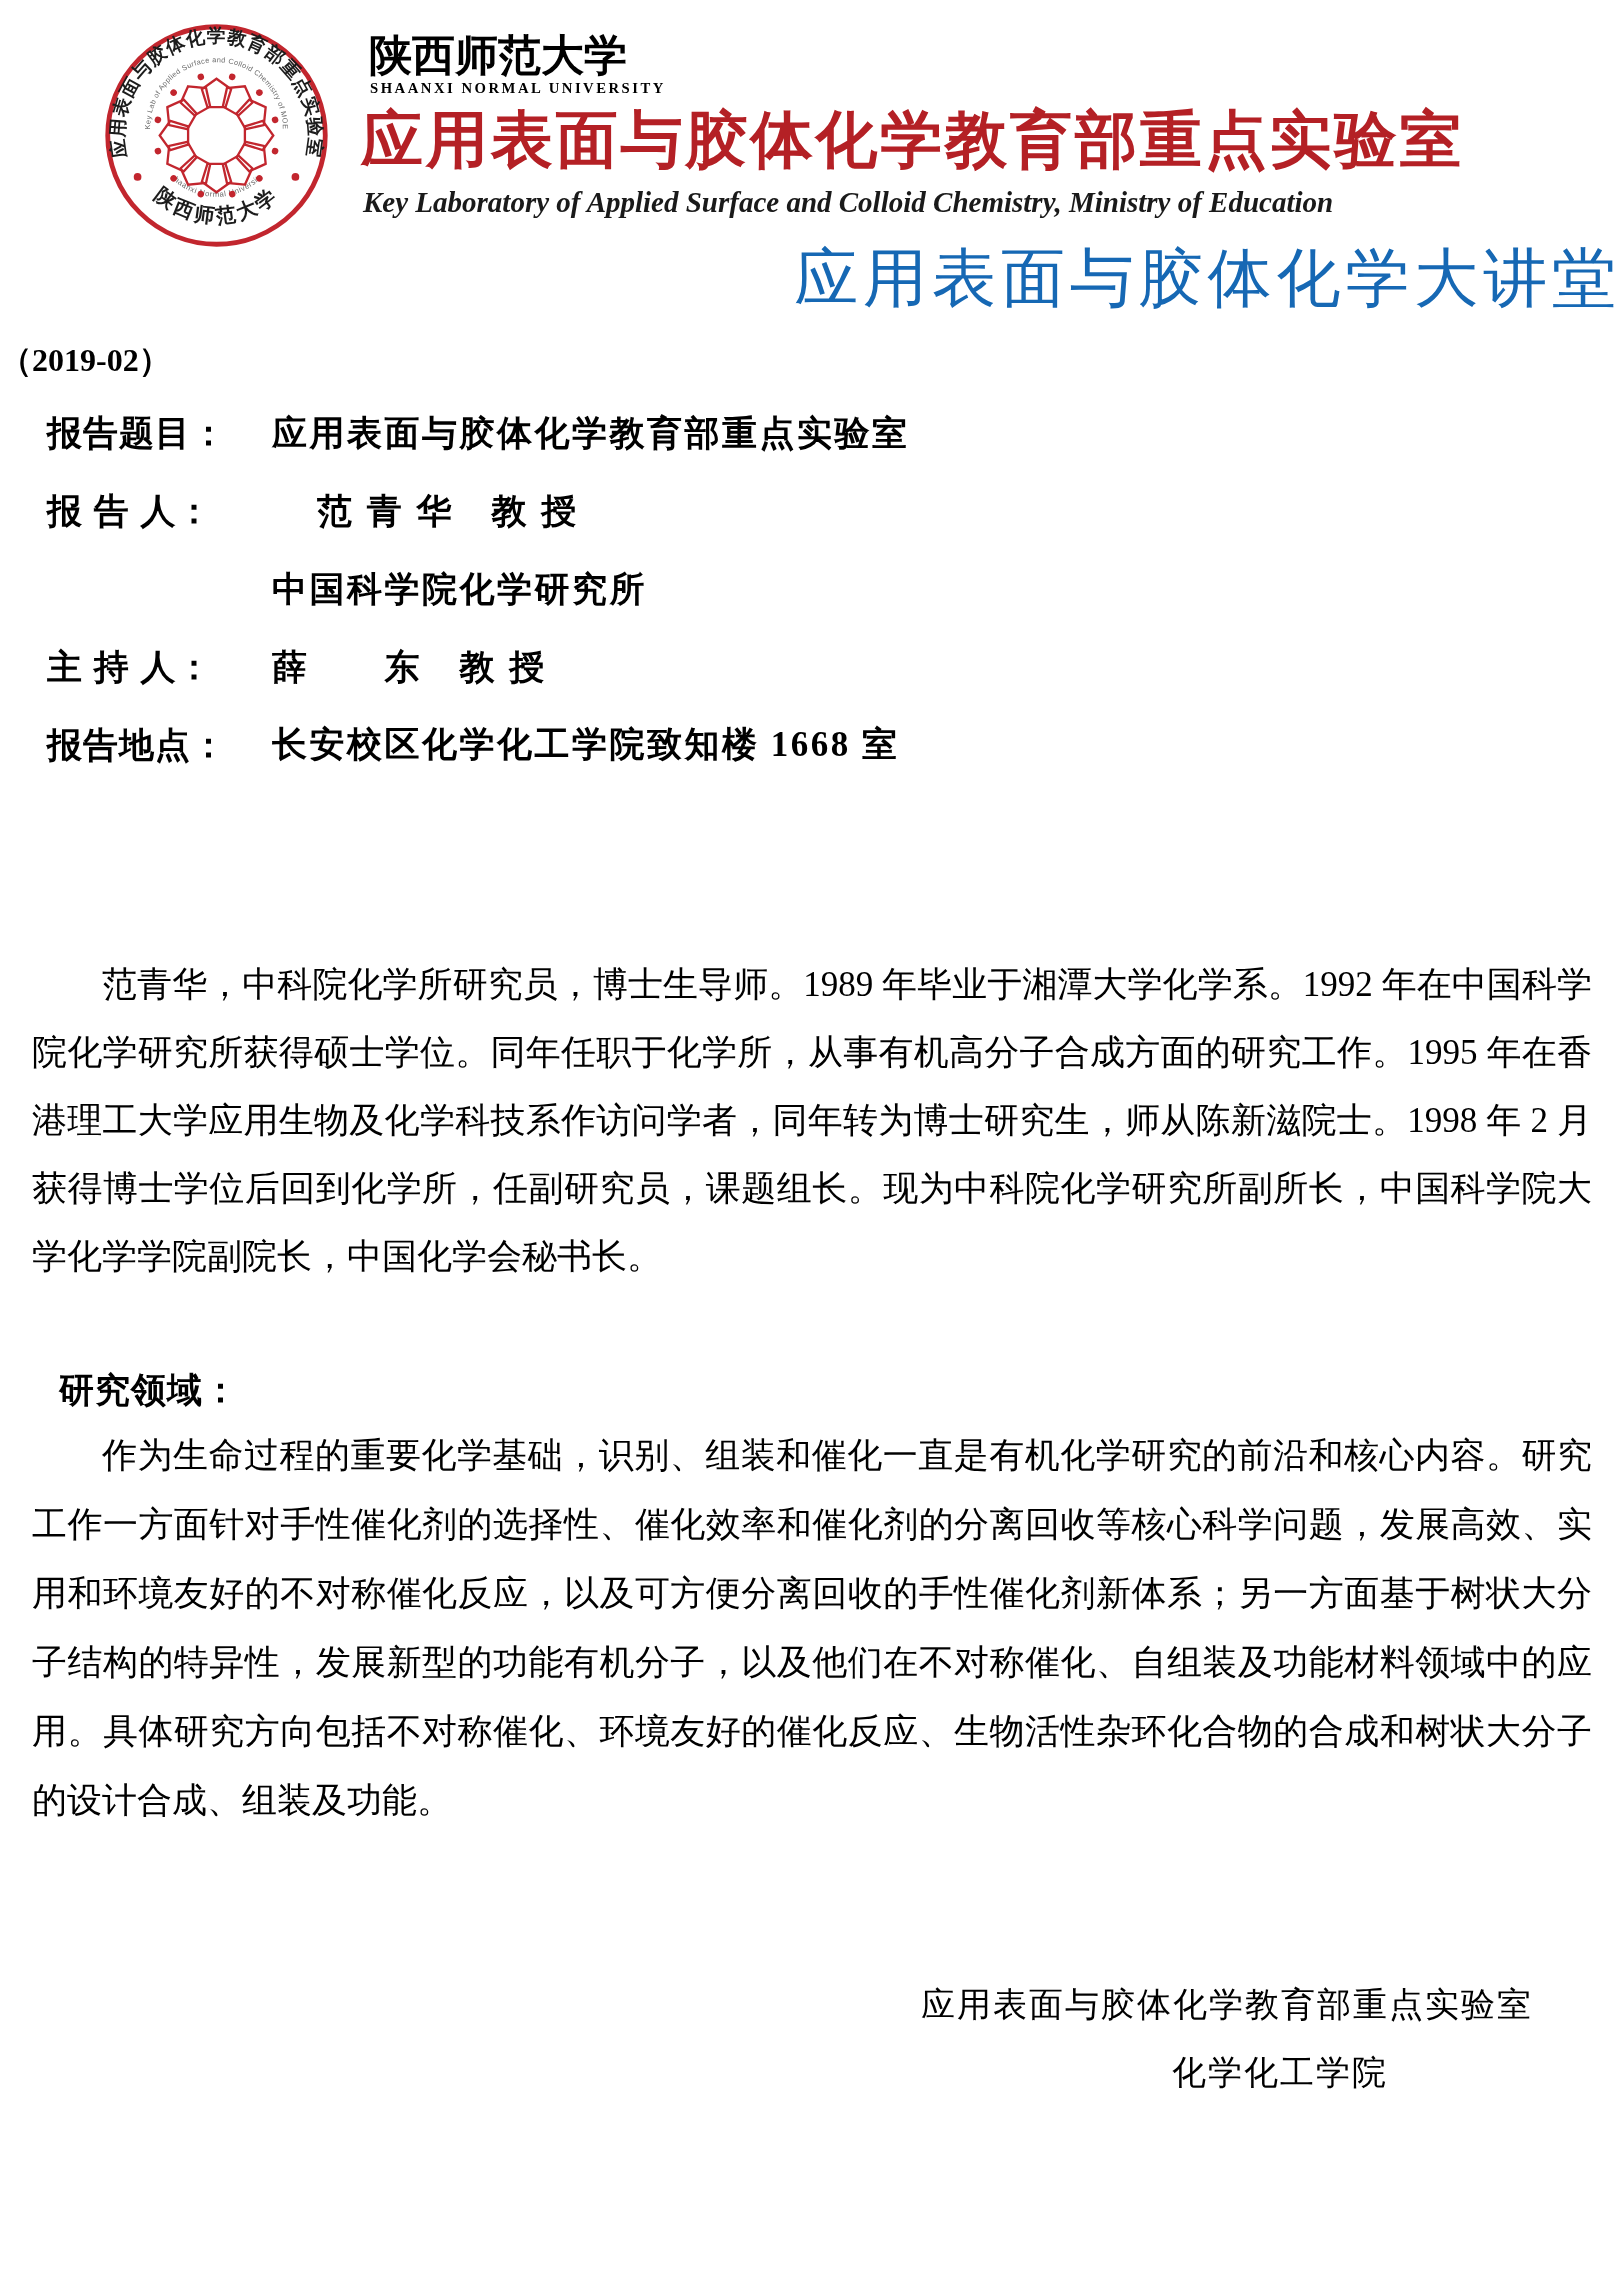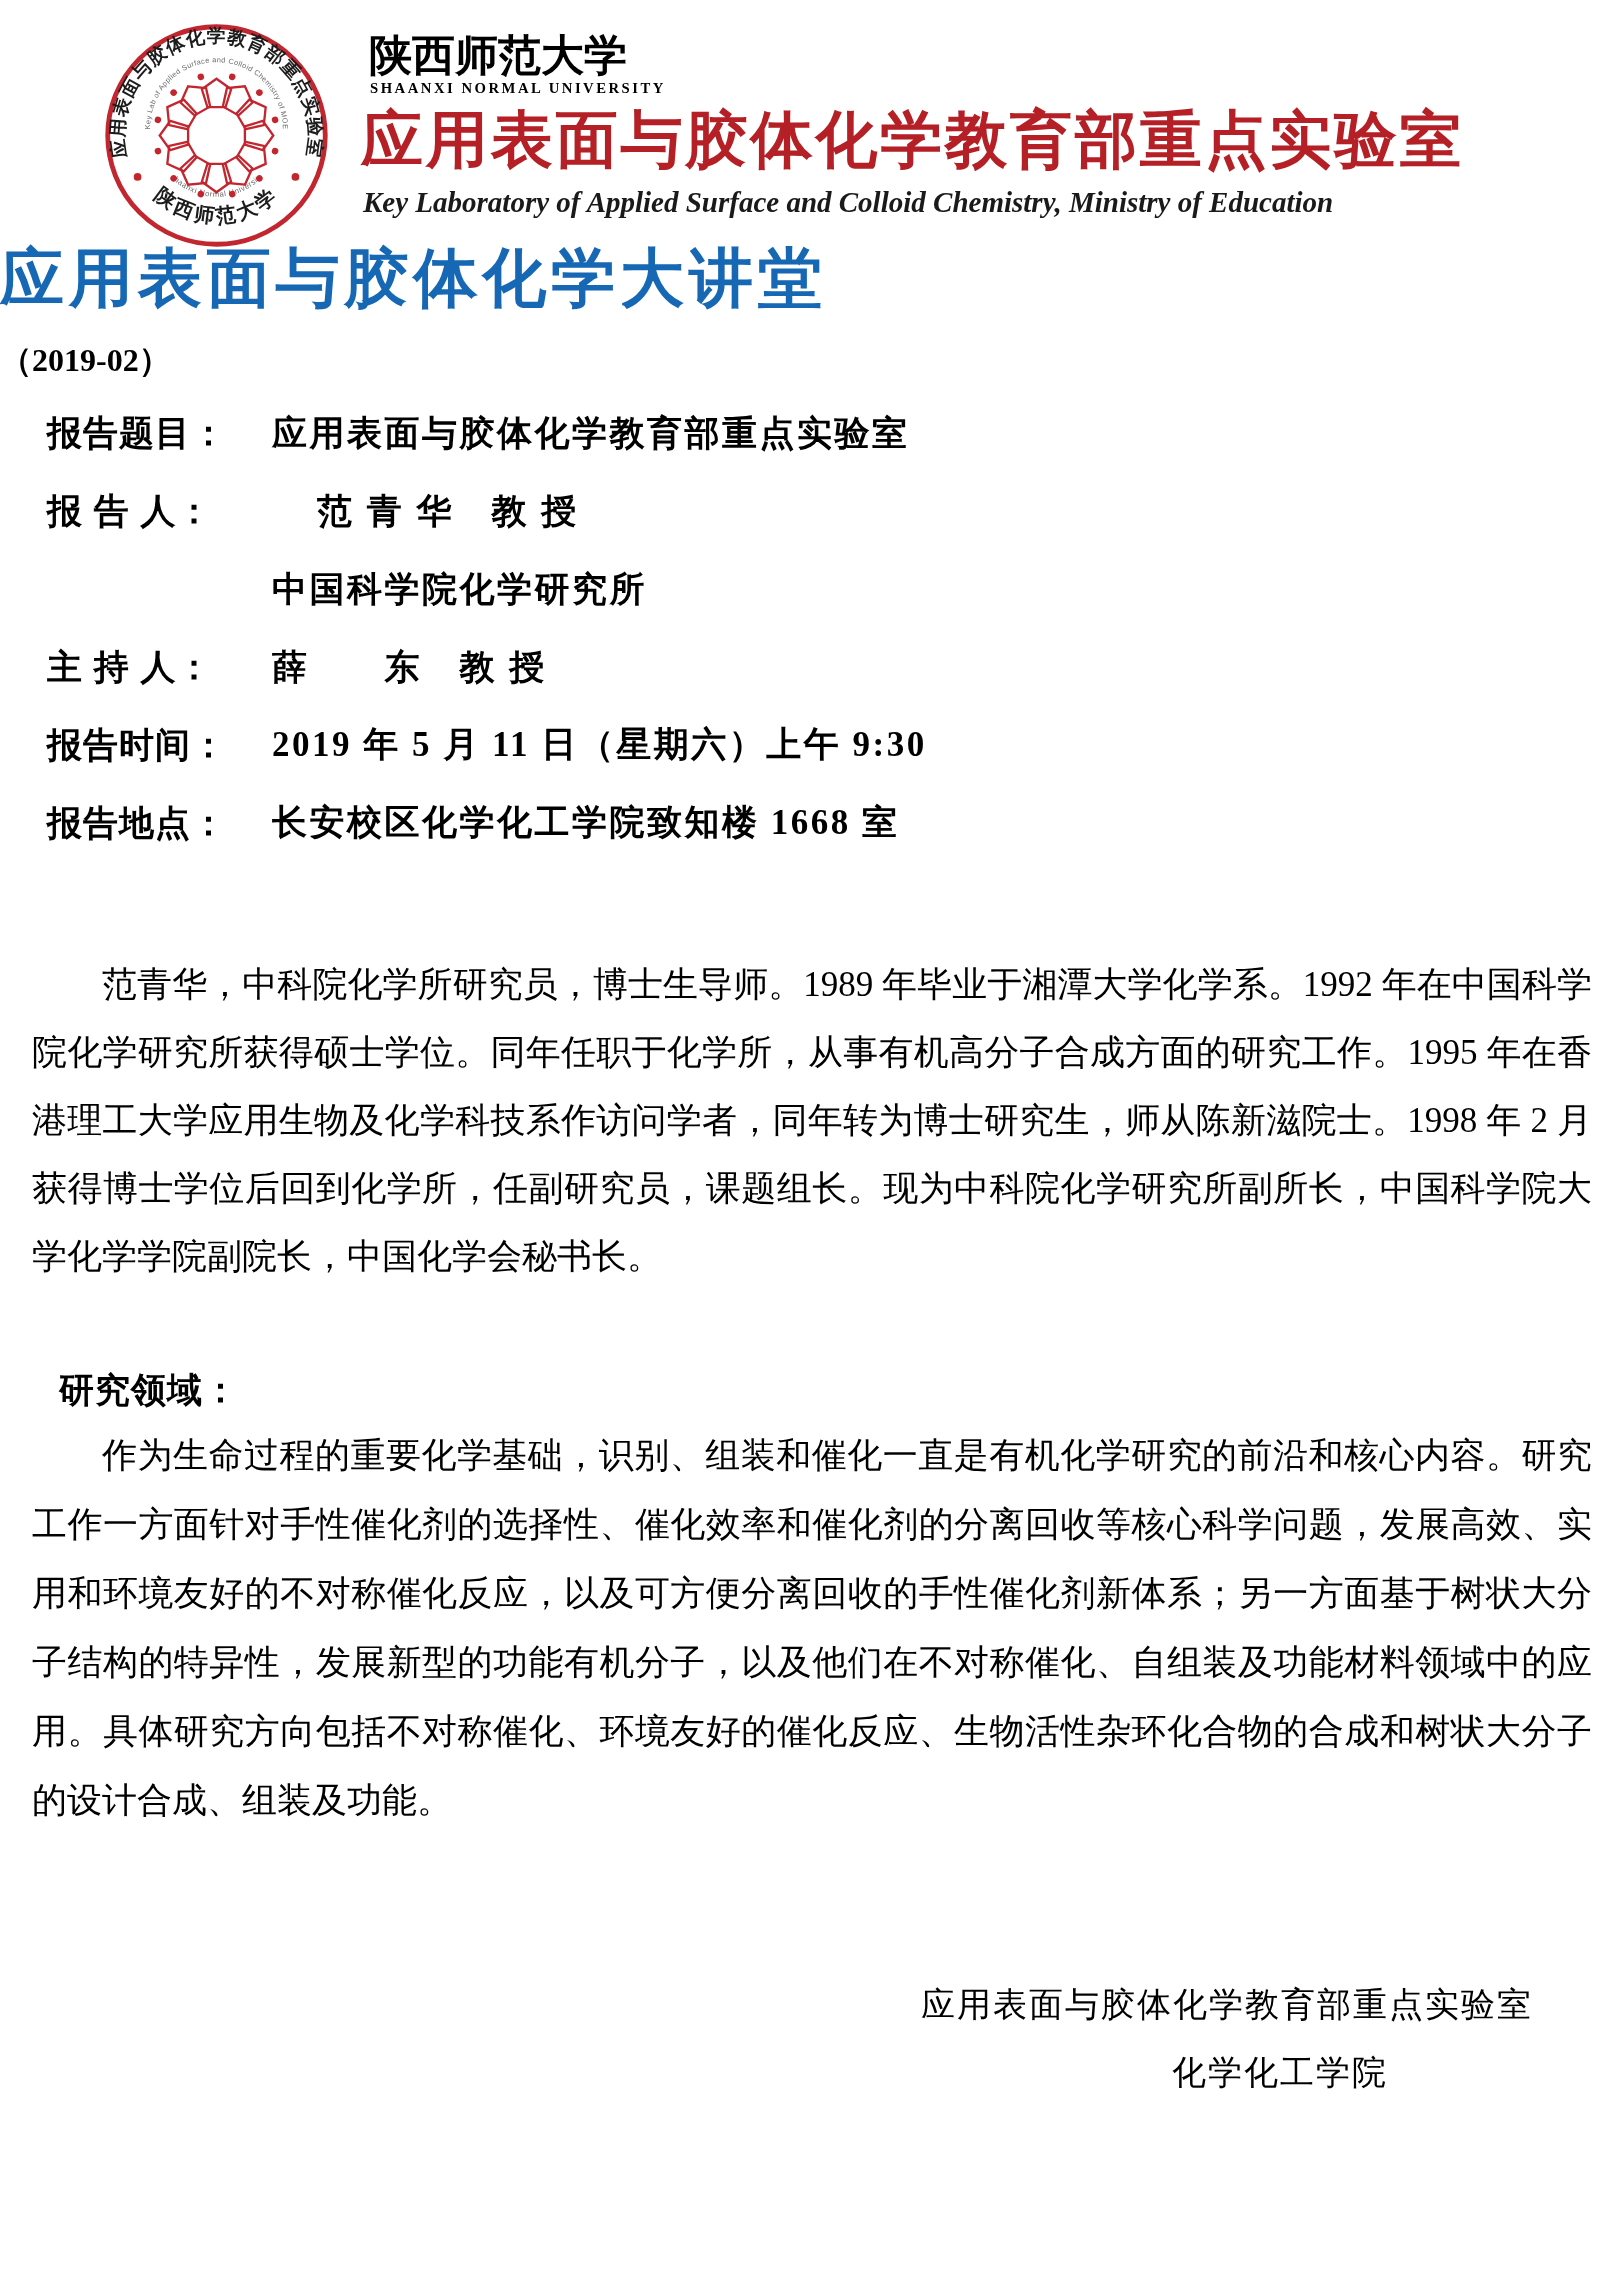--- a/index.html
+++ b/index.html
@@ -36,22 +36,22 @@
   .lab-en {
     position:absolute; left:363px; top:186px;
     font-size:29px; font-style:italic; font-weight:700;
     font-family:"Liberation Serif", serif; white-space:nowrap;
     color:#1a1a1a;
   }
 
   
   .banner {
     position:absolute; top:235px; left:0; width:100%;
-    margin:0; text-align:left;
-    font-size:64px; font-weight:bold; letter-spacing:4.9px;
+    margin:0; text-align:right;
+    font-size:64px; font-weight:normal; letter-spacing:4.9px;
     font-family:"Liberation Sans", sans-serif;
   }
   .issue {
     position:absolute; top:339px; left:0; width:100%;
     text-align:left; font-size:32px; font-weight:bold;
     font-family:"Liberation Serif", serif;
   }
 
   
   .fields { position:absolute; top:413px; left:47px; right:37px; }
@@ -173,24 +173,20 @@
     </div>
     <div class="frow">
       <span class="flabel"></span>
       <span class="fvalue" style="font-family:'Liberation Sans',sans-serif;">中国科学院化学研究所</span>
     </div>
     <div class="frow">
       <span class="flabel">主 持 人：</span>
       <span class="fvalue" style="font-family:'Liberation Sans',sans-serif;">薛　　东　教 授</span>
     </div>
     <div class="frow">
-      <span class="flabel">报告时间：</span>
-      <span class="fvalue">2019 年 5 月 11 日（星期六）上午 9:30</span>
-    </div>
-    <div class="frow">
       <span class="flabel">报告地点：</span>
       <span class="fvalue">长安校区化学化工学院致知楼 1668 室</span>
     </div>
   </div>
 
   <p class="para bio">范青华，中科院化学所研究员，博士生导师。1989 年毕业于湘潭大学化学系。1992 年在中国科学院化学研究所获得硕士学位。同年任职于化学所，从事有机高分子合成方面的研究工作。1995 年在香港理工大学应用生物及化学科技系作访问学者，同年转为博士研究生，师从陈新滋院士。1998 年 2 月获得博士学位后回到化学所，任副研究员，课题组长。现为中科院化学研究所副所长，中国科学院大学化学学院副院长，中国化学会秘书长。</p>
 
   <h2 class="research-h">研究领域：</h2>
   <p class="para research-p">作为生命过程的重要化学基础，识别、组装和催化一直是有机化学研究的前沿和核心内容。研究工作一方面针对手性催化剂的选择性、催化效率和催化剂的分离回收等核心科学问题，发展高效、实用和环境友好的不对称催化反应，以及可方便分离回收的手性催化剂新体系；另一方面基于树状大分子结构的特异性，发展新型的功能有机分子，以及他们在不对称催化、自组装及功能材料领域中的应用。具体研究方向包括不对称催化、环境友好的催化反应、生物活性杂环化合物的合成和树状大分子的设计合成、组装及功能。</p>
 

